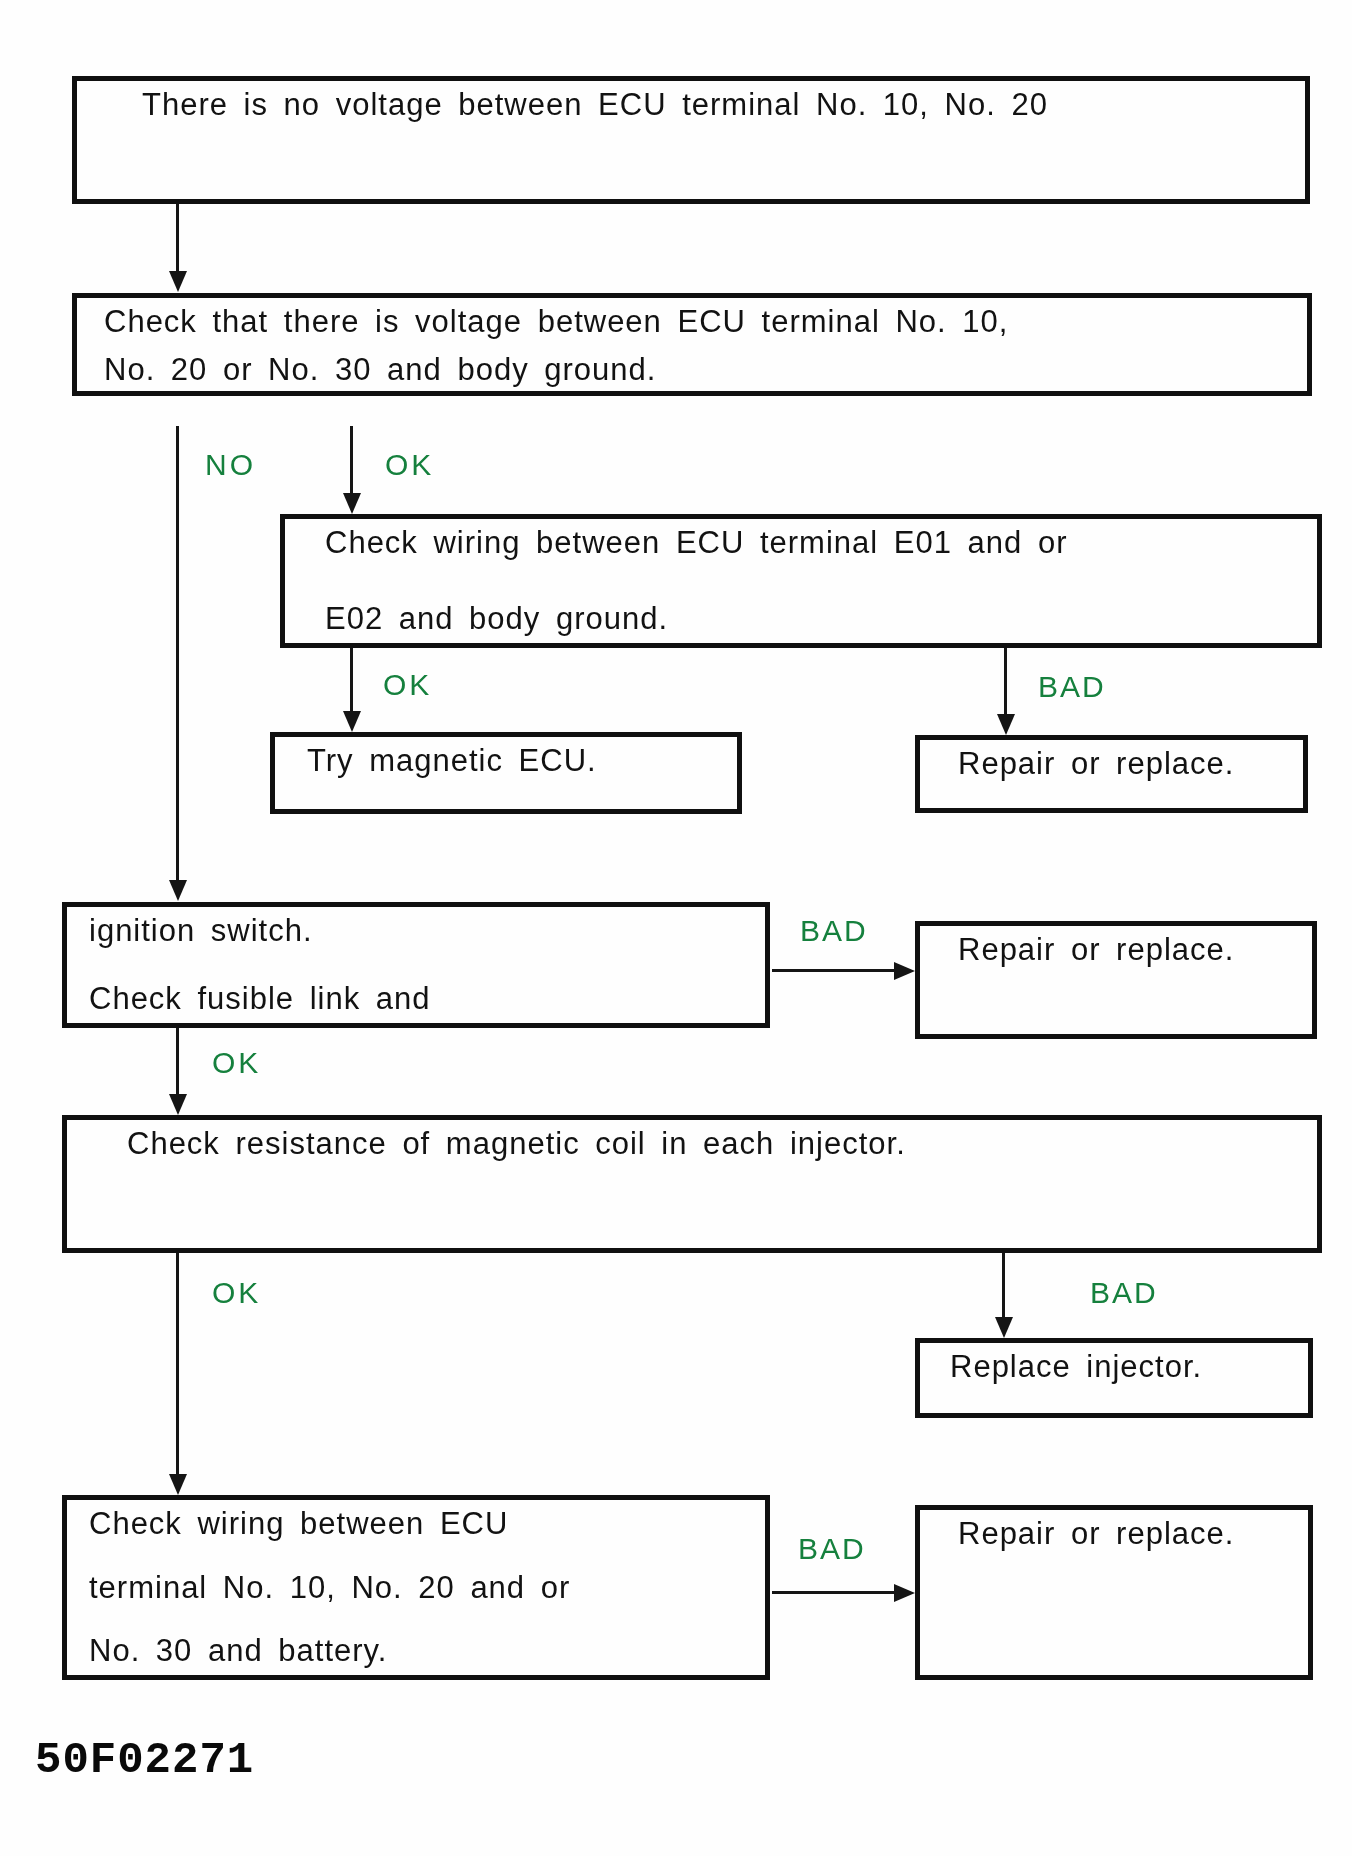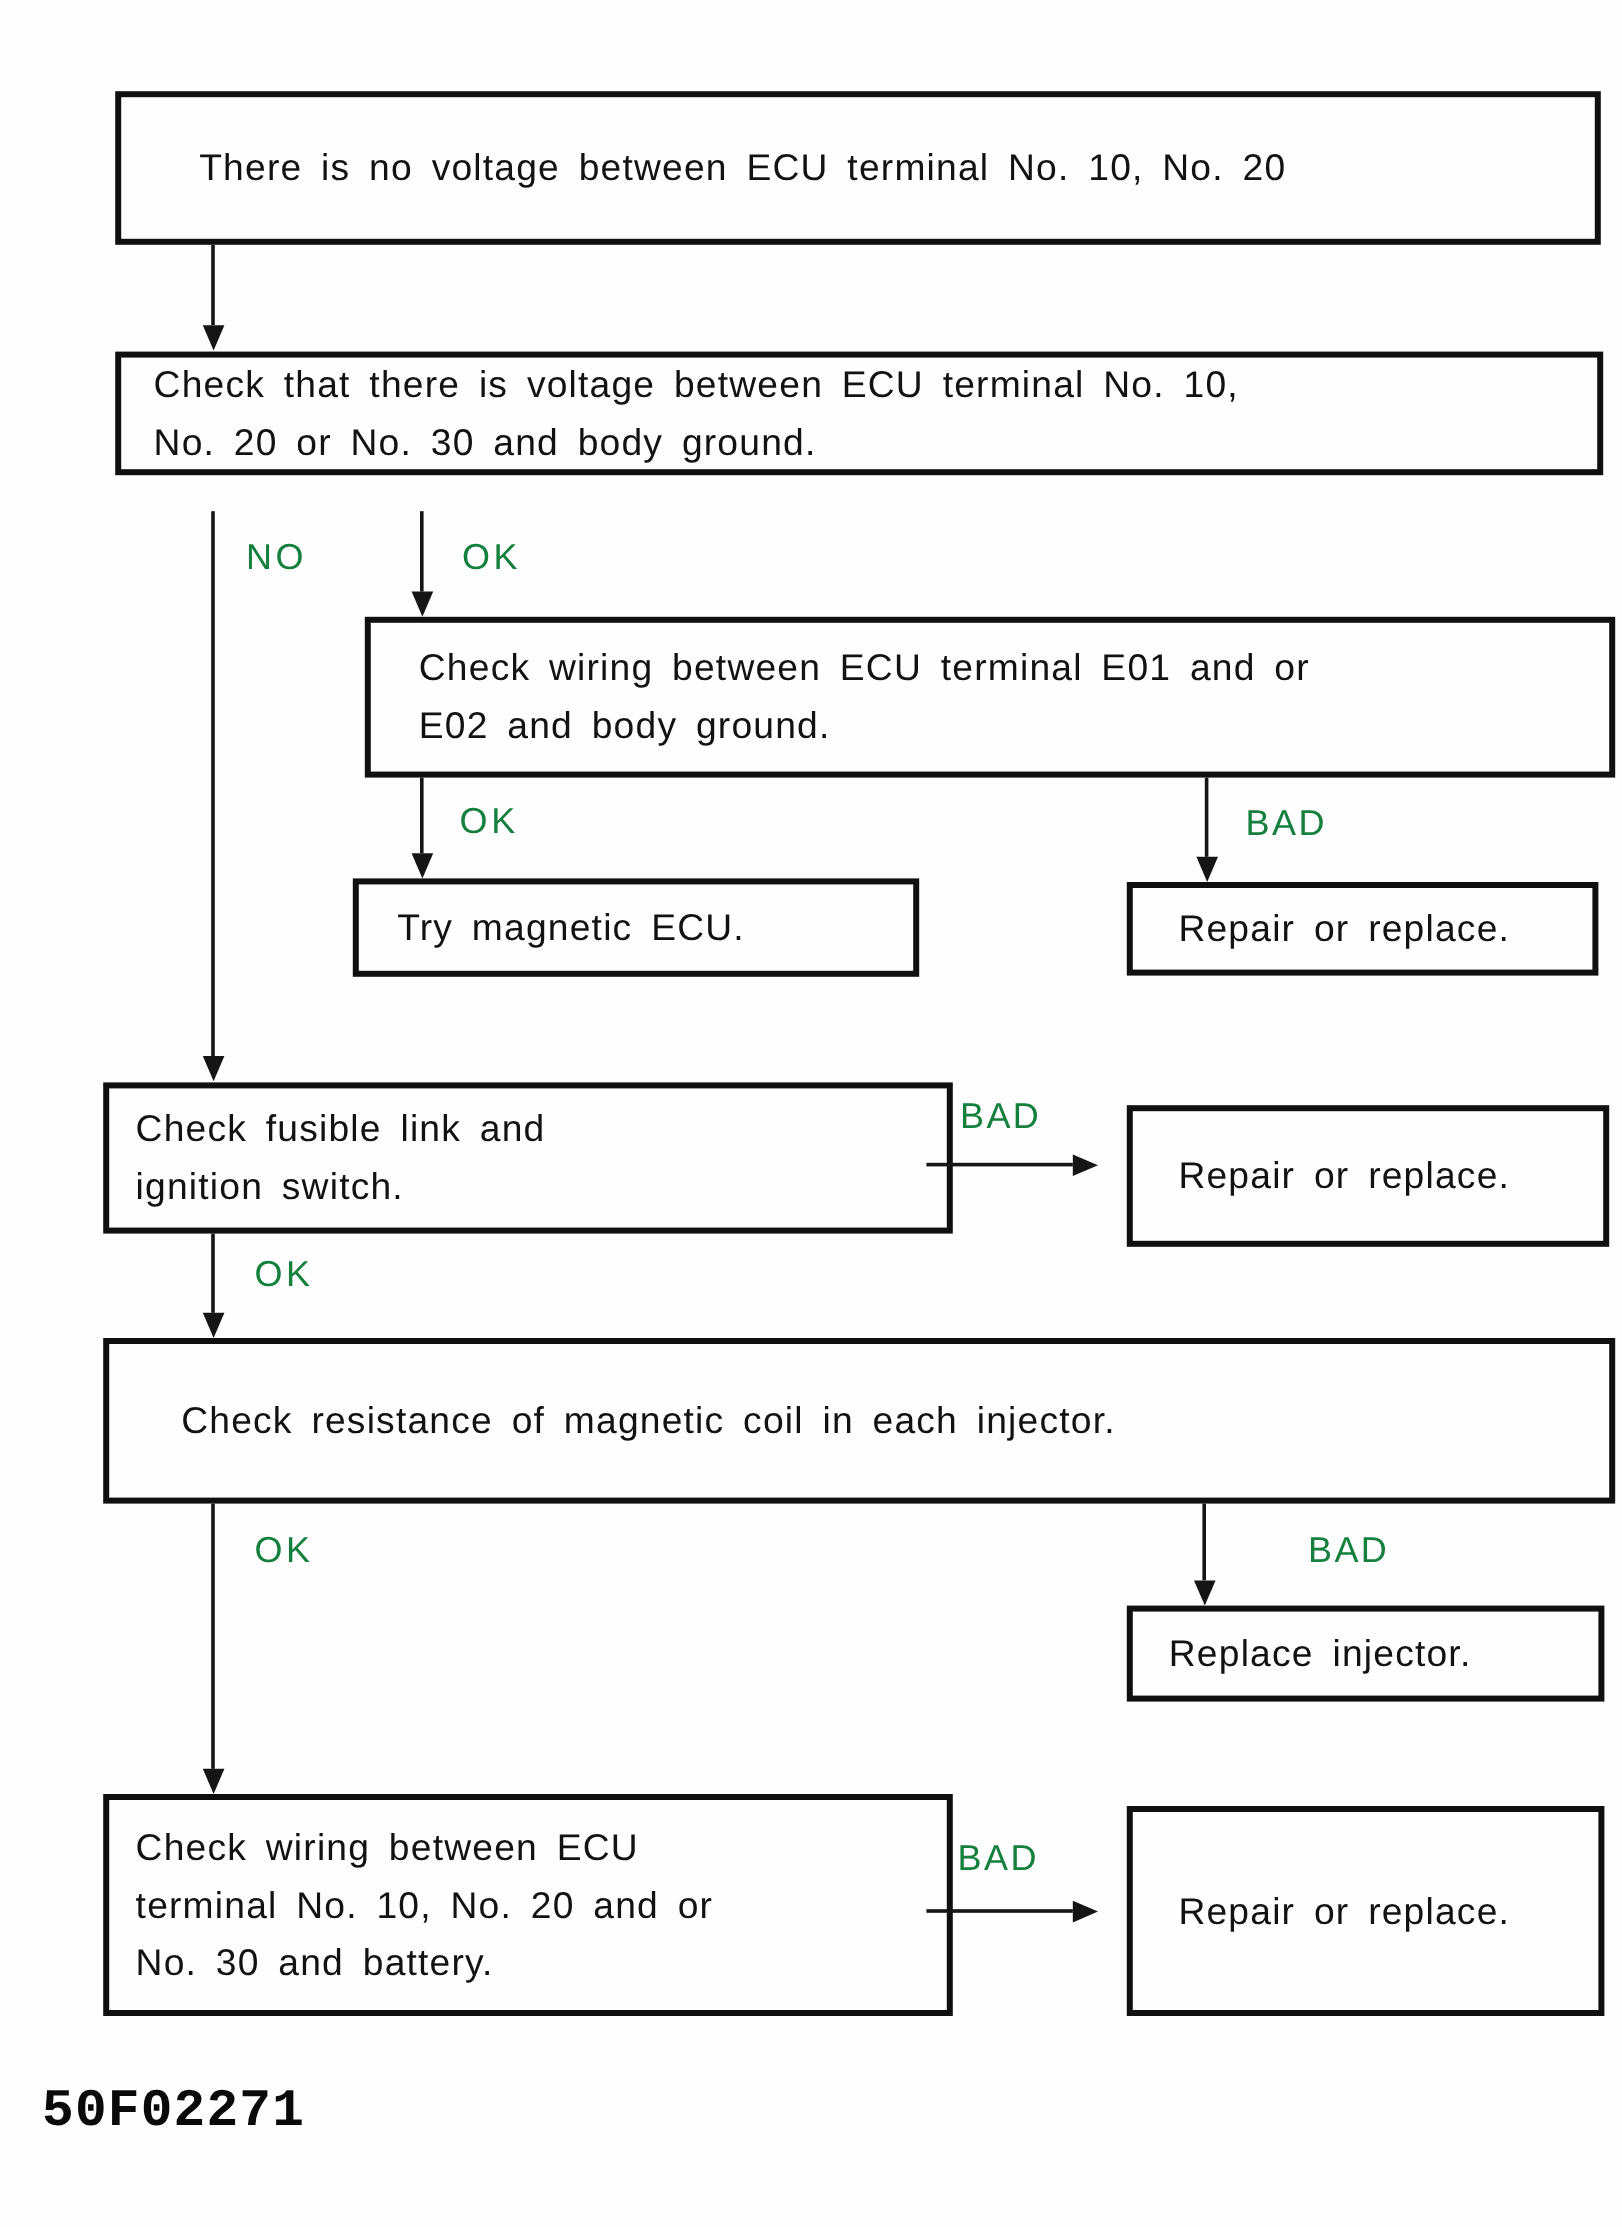--- a/index.html
+++ b/index.html
@@ -10,28 +10,27 @@
     font-family:"Liberation Sans","DejaVu Sans",sans-serif;
     color:#121212;
     overflow:hidden;
   }
   .box{
     position:absolute;
     border:5px solid #101010;
     background:#fefefe;
     display:flex;
     flex-direction:column;
-    justify-content:center;
+    justify-content:space-between;
     box-sizing:border-box;
     font-size:31px;
     line-height:48px;
     letter-spacing:1px;
     word-spacing:6px;
     white-space:nowrap;
-    margin-left:24px;
   }
   .bold{font-weight:700;}
   .elabel{
     position:absolute;
     font-size:30px;
     letter-spacing:3px;
     color:#15803d;
   }
   .varrow{
     position:absolute;
@@ -138,22 +137,22 @@
 
   <div class="box" id="b-try-ecu">
     <div><span>Try magnetic ECU.</span></div>
   </div>
 
   <div class="box" id="b-repair1">
     <div><span>Repair or replace.</span></div>
   </div>
 
   <div class="box" id="b-fusible">
+    <div><span>ignition switch.</span></div>
     <div><span>Check fusible link and</span></div>
-    <div><span>ignition switch.</span></div>
   </div>
 
   <div class="elabel" id="l-bad2">BAD</div>
   <div class="harrow" id="a-bad2-h"></div>
 
   <div class="box" id="b-repair2">
     <div><span>Repair or replace.</span></div>
   </div>
 
   <div class="elabel" id="l-ok3">OK</div>

